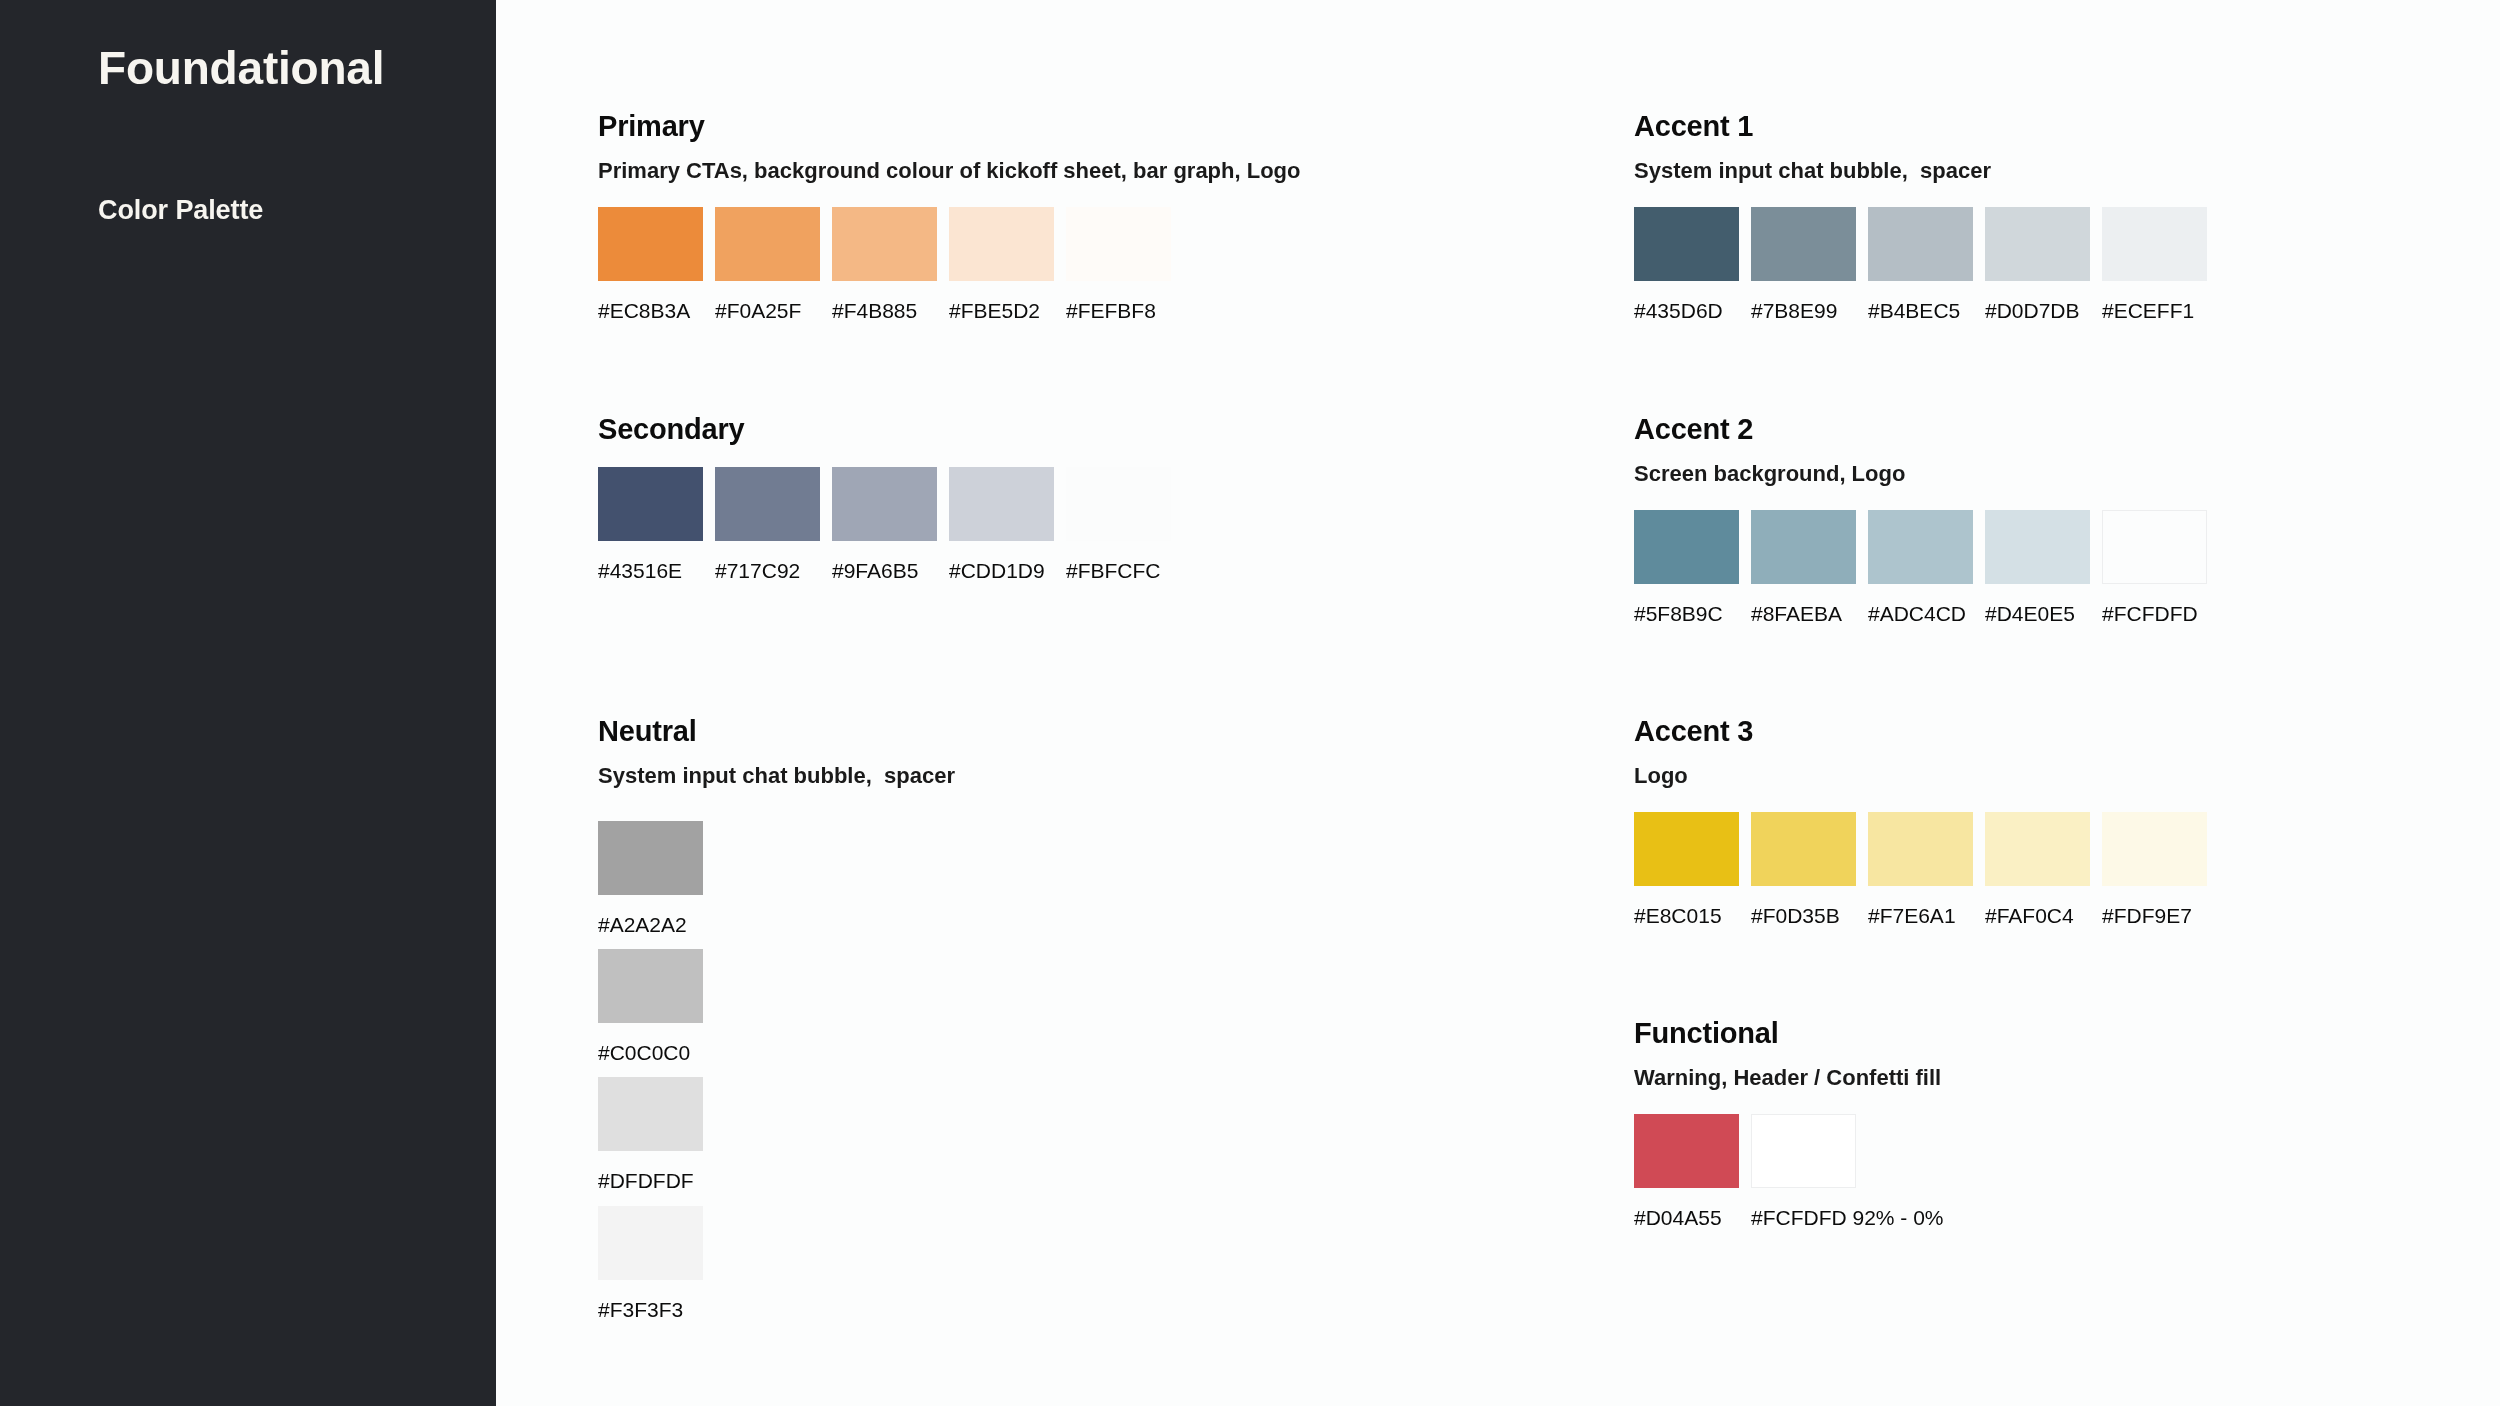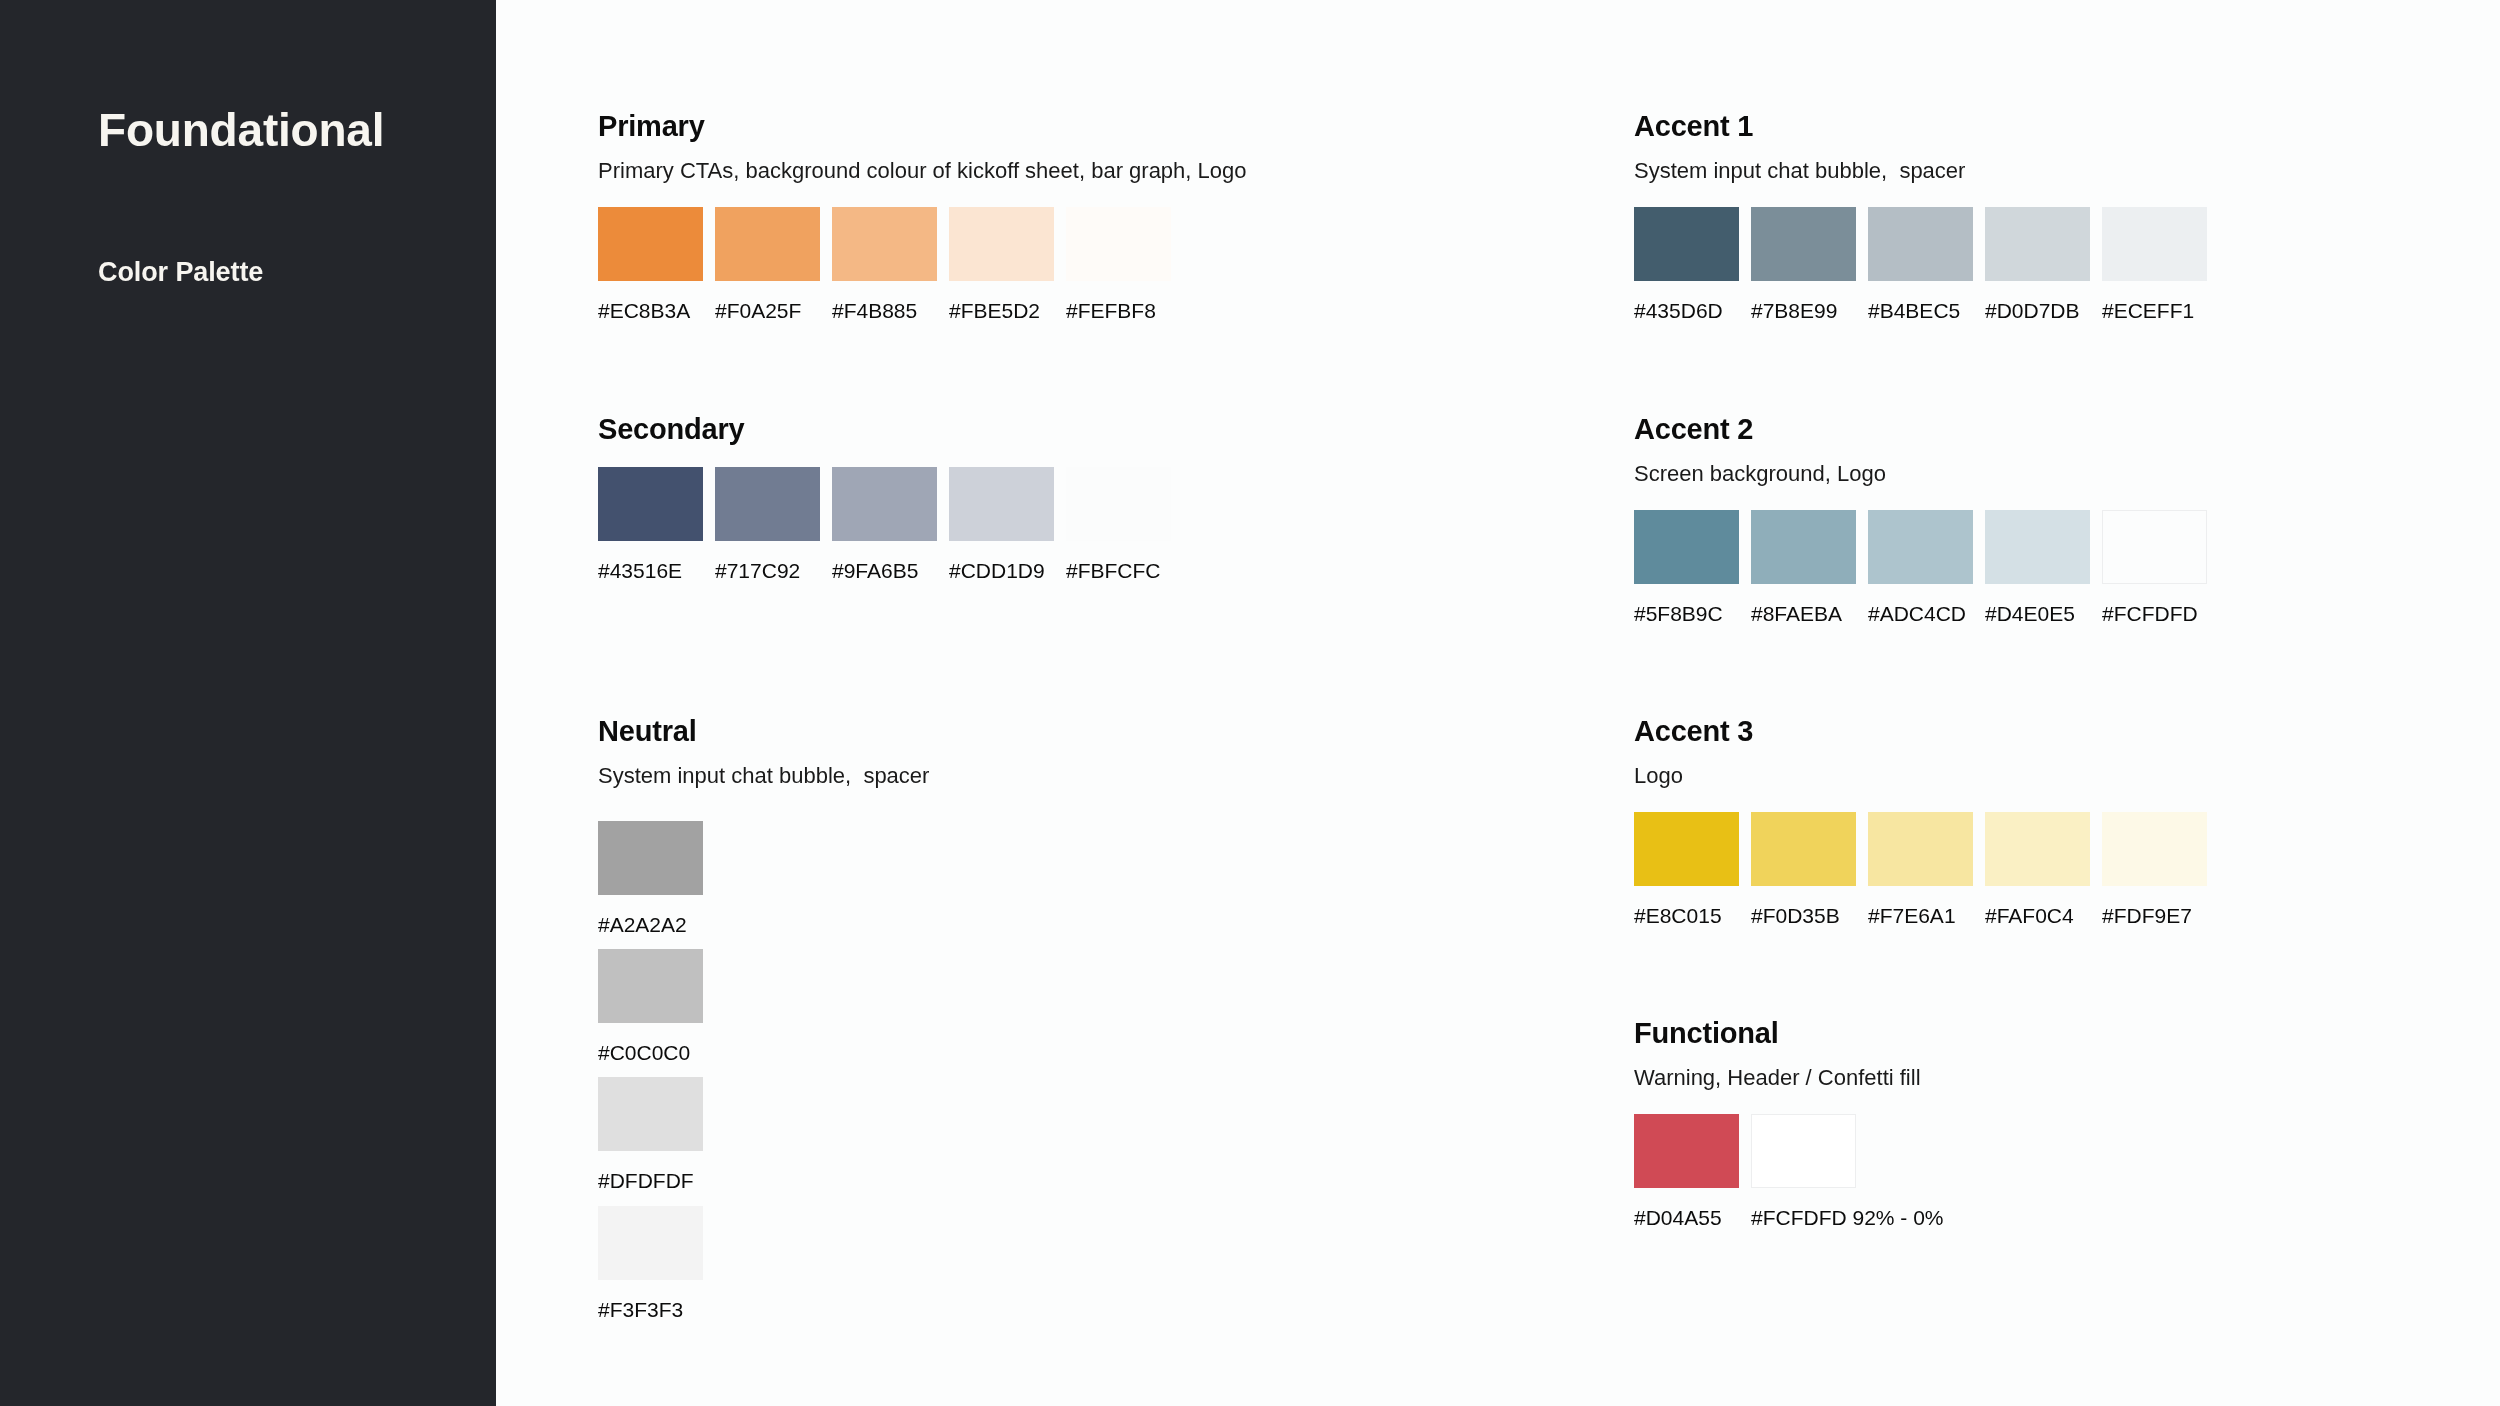--- a/index.html
+++ b/index.html
@@ -15,21 +15,21 @@
     background: #FCFDFD;
     display: flex;
   }
 
   
   .sidebar {
     width: 496px;
     height: 1406px;
     flex: 0 0 496px;
     background: #24262B;
-    padding: 105px 0 0 98px;
+    padding: 43px 0 0 98px;
   }
 
   .sidebar-title {
     color: #F7F5F0;
     font-size: 46px;
     font-weight: bold;
     letter-spacing: -0.2px;
     line-height: 1.1;
   }
 
@@ -65,21 +65,21 @@
   .section-title {
     font-size: 29px;
     font-weight: bold;
     color: #0C0C0C;
     letter-spacing: -0.2px;
     line-height: 1.15;
   }
 
   .section-desc {
     font-size: 22px;
-    font-weight: normal;
+    font-weight: bold;
     color: #1A1A1A;
     margin-top: 14px;
     line-height: 1.3;
     white-space: pre;
   }
 
   .swatch-row {
     display: flex;
     gap: 12px;
     margin-top: 21px;

